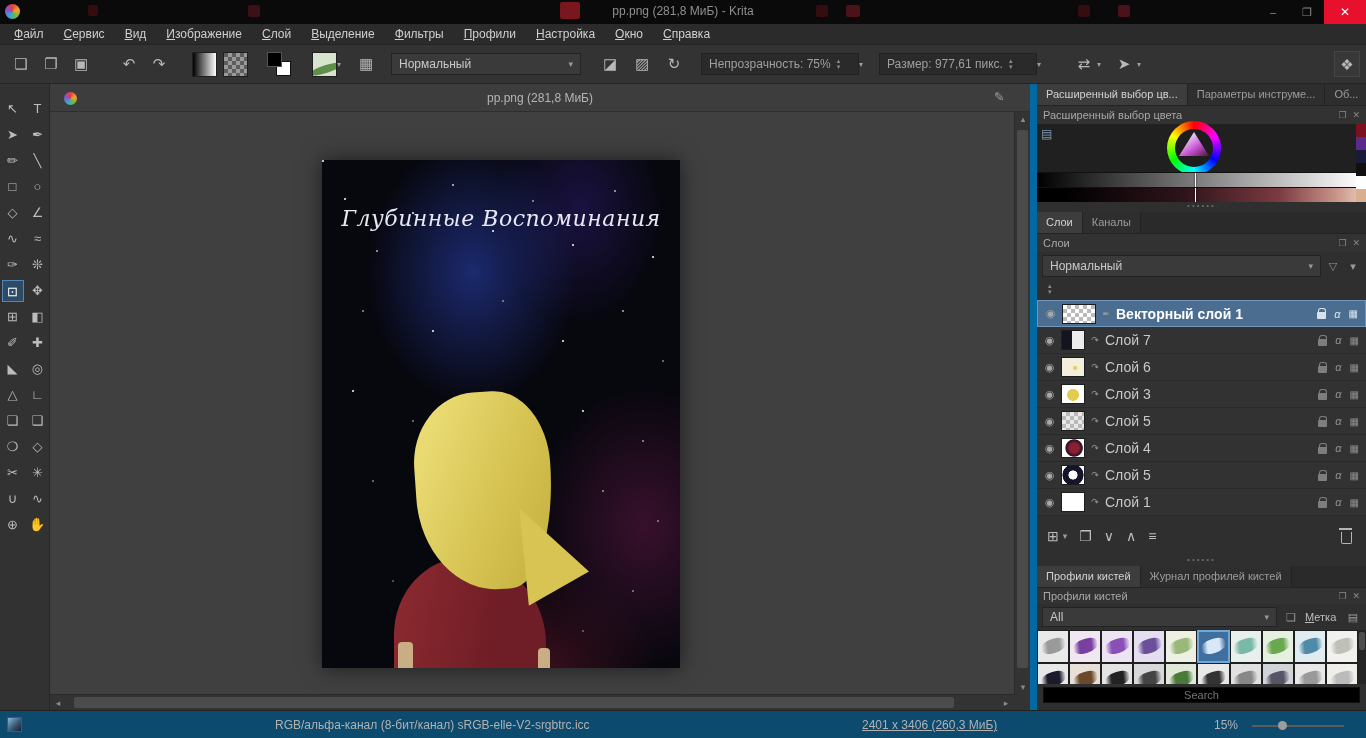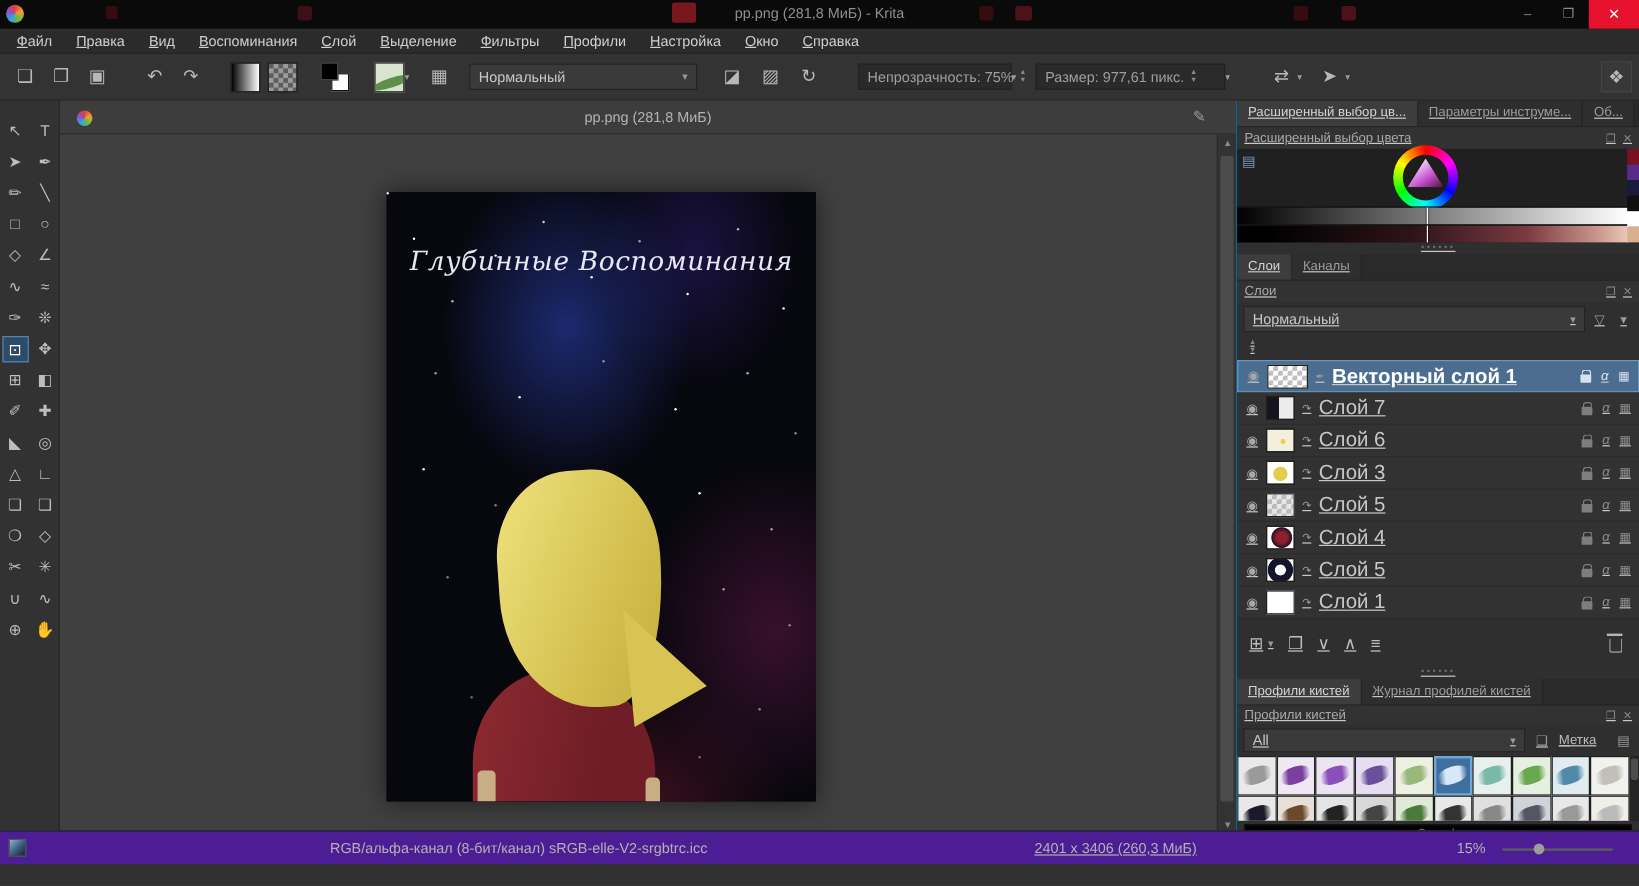--- a/index.html
+++ b/index.html
@@ -86,21 +86,21 @@
   #hscroll { position:absolute; left:0; right:16px; bottom:0; height:16px; background:#333; border-top:1px solid #2a2a2a; display:flex; align-items:center; }
   .sarrow { width:16px; text-align:center; color:#8a8a8a; font-size:9px; flex:none; }
   #htrack { flex:1; position:relative; height:100%; }
   #hthumb { position:absolute; left:8px; right:44px; top:2px; bottom:2px; background:#4b4b4b; border-radius:2px; }
   #vscroll { position:absolute; top:28px; right:0; width:16px; bottom:16px; background:#333; border-left:1px solid #2a2a2a; }
   #vscroll .sarrow { width:16px; position:absolute; left:0; }
   #vthumb { position:absolute; left:2px; right:2px; top:18px; bottom:26px; background:#4b4b4b; border-radius:2px; }
   #scorner { position:absolute; right:0; bottom:0; width:16px; height:16px; background:#333; }
 
   
-  #rightpanel { position:absolute; top:84px; left:1030px; width:336px; height:626px; background:#2f2f2f; border-left:1px solid #0369a1;text-decoration:underline; }
+  #rightpanel { position:absolute; top:84px; left:1030px; width:336px; height:626px; background:#2f2f2f; border-left:7px solid #0369a1; }
   .dtabs { height:22px; display:flex; background:#2a2a2a; border-bottom:1px solid #232323; }
   .dtab { padding:0 9px; line-height:21px; font-size:11px; color:#9c9c9c; background:#2e2e2e; border-right:1px solid #232323; white-space:nowrap; }
   .dtab.active { background:#3d3d3d; color:#d2d2d2; }
   .dheader { height:18px; display:flex; align-items:center; padding:0 6px; font-size:11px; color:#a8a8a8; background:#323232; }
   .dheader .hicons { margin-left:auto; display:flex; gap:6px; color:#8a8a8a; font-size:9px; }
   .dots { height:10px; text-align:center; color:#6a6a6a; font-size:8px; letter-spacing:2px; line-height:8px; background:#2f2f2f; }
 
   #colorarea { position:relative; height:78px; background:#202020; }
   #colorbody { height:48px; position:relative; }
   #palette-mode-icon { position:absolute; left:4px; top:3px; color:#7a9ab8; font-size:12px; }
@@ -130,21 +130,21 @@
     background-image:linear-gradient(45deg,#bbb 25%,transparent 25%,transparent 75%,#bbb 75%),linear-gradient(45deg,#bbb 25%,#fff 25%,#fff 75%,#bbb 75%);
     background-size:8px 8px; background-position:0 0,4px 4px; }
   .thumb.t1 { background:linear-gradient(to right,#14141e 46%,#ececec 46%); }
   .thumb.t2 { background:radial-gradient(circle at 60% 55%, #e8d060 12%, #f4efdd 14%); }
   .thumb.t3 { background:radial-gradient(circle at 50% 55%, #e4cc4e 38%, #fff 42%); }
   .thumb.t4 { background-image:linear-gradient(45deg,#b9b9b9 25%,transparent 25%,transparent 75%,#b9b9b9 75%),linear-gradient(45deg,#b9b9b9 25%,#e8e8e8 25%,#e8e8e8 75%,#b9b9b9 75%); background-size:8px 8px; background-position:0 0,4px 4px; }
   .thumb.t5 { background:radial-gradient(circle at 55% 50%, #8a2030 30%, #2a1026 55%, #fff 60%); }
   .thumb.t6 { background:radial-gradient(circle at 50% 50%, #fff 30%, #14142a 34%, #14142a 72%, #fff 76%); }
   .thumb.t7 { background:#fff; }
   .lbadge { width:12px; text-align:center; color:#9a9a9a; font-size:9px; flex:none; }
-  .lname { flex:1; font-size:17px; color:#c8c8c8; white-space:nowrap; overflow:hidden; }
+  .lname { flex:1; font-size:14px; color:#c8c8c8; white-space:nowrap; overflow:hidden; }
   .layer-row.sel .lname { color:#fff; font-weight:bold; }
   .licons { display:flex; align-items:center; gap:8px; flex:none; margin-right:2px; }
   .alpha { color:#8e8e8e; font-size:11px; font-style:italic; }
   .lgrid { color:#8e8e8e; font-size:10px; }
   .lock { position:relative; width:9px; height:7px; background:#7e7e7e; border-radius:1px; margin-top:4px; }
   .lock::before { content:""; position:absolute; top:-4px; left:1px; width:6px; height:4px; border:1.5px solid #7e7e7e; border-bottom:none; border-radius:3px 3px 0 0; }
   .layer-row.sel .lock, .layer-row.sel .alpha, .layer-row.sel .lgrid { color:#d8e2ec; }
   .layer-row.sel .lock { background:#d8e2ec; } .layer-row.sel .lock::before { border-color:#d8e2ec; }
 
   #layeractions { height:40px; display:flex; align-items:center; gap:12px; padding:0 10px; background:#2f2f2f; }
@@ -169,21 +169,21 @@
   .c10{--bg:#f1f1ee;--st:#c0c0b8}.c11{--bg:#e8e8e8;--st:#1a1a2a}.c12{--bg:#e8e0d8;--st:#6a4a2a}
   .c13{--bg:#e4e4e4;--st:#222}.c14{--bg:#d8d8d8;--st:#444}.c15{--bg:#e0e8d8;--st:#4a7a3a}
   .c16{--bg:#e8e8e8;--st:#333}.c17{--bg:#e0e0e0;--st:#888}.c18{--bg:#d0d4d8;--st:#556}
   .c19{--bg:#e8e8e8;--st:#999}.c20{--bg:#f0eee8;--st:#bbb}
   #bgridscroll { position:absolute; right:0; top:0; width:8px; height:54px; background:#242424; }
   #bgridthumb { position:absolute; left:1px; right:1px; top:2px; height:18px; background:#4d4d4d; border-radius:2px; }
   #searchrow { height:22px; padding:3px 6px; background:#2f2f2f; }
   #searchrow input { width:100%; height:16px; background:#000000; border:1px solid #101010; color:#8a8a8a; font-size:11px; padding:0 18px; font-family:"Liberation Sans",sans-serif;text-align:center; }
 
   
-  #statusbar { position:absolute; bottom:18px; left:0; width:1366px; height:28px; background:#4c1d95; border-top:1px solid #222; }
+  #statusbar { position:absolute; bottom:0; left:0; width:1366px; height:28px; background:#0c4a6e; border-top:1px solid #222; }
   #sb-icon { position:absolute; left:7px; top:6px; width:15px; height:15px; border:1px solid #555;
     background:linear-gradient(135deg,#8ab6d8 0%,#3a5a78 55%,#16202c 100%); }
   #sb-colorinfo { position:absolute; left:275px; top:7px; color:#b2b2b2; font-size:12px; }
   #sb-sizeinfo { position:absolute; left:862px; top:7px; color:#b2b2b2; font-size:12px; text-decoration:underline; }
   #sb-zoom { position:absolute; right:128px; top:7px; color:#b2b2b2; font-size:12px; }
   #zslider { position:absolute; right:22px; top:14px; width:92px; height:2px; background:#5c5c5c; }
   #zhandle { position:absolute; left:26px; top:-4px; width:9px; height:9px; border-radius:50%; background:#9c9c9c; }
 </style>
 </head>
 <body>
@@ -200,23 +200,23 @@
   <div id="win-title">pp.png (281,8 МиБ) - Krita</div>
   <div id="win-buttons">
     <div class="win-btn">–</div>
     <div class="win-btn">❐</div>
     <div class="win-btn close">✕</div>
   </div>
 </div>
 
 <div id="menubar">
   <span class="menu-item">Файл</span>
-  <span class="menu-item">Правка</span>
+  <span class="menu-item">Сервис</span>
   <span class="menu-item">Вид</span>
-  <span class="menu-item">Воспоминания</span>
+  <span class="menu-item">Изображение</span>
   <span class="menu-item">Слой</span>
   <span class="menu-item">Выделение</span>
   <span class="menu-item">Фильтры</span>
   <span class="menu-item">Профили</span>
   <span class="menu-item">Настройка</span>
   <span class="menu-item">Окно</span>
   <span class="menu-item">Справка</span>
 </div>
 
 <div id="toolbar">
@@ -234,21 +234,21 @@
   <div class="well" id="brush-well" style="margin-left:20px"></div>
   <span class="mini-arrow">▾</span>
   <span class="tbtn" style="margin-left:8px">▦</span>
   <div class="combo" style="margin-left:12px;width:190px">
     <span>Нормальный</span>
     <span class="arr">▾</span>
   </div>
   <span class="tbtn" style="margin-left:16px">◪</span>
   <span class="tbtn" style="margin-left:6px">▨</span>
   <span class="tbtn" style="margin-left:6px">↻</span>
-  <div class="spinfield" style="margin-left:28px;width:128px">
+  <div class="spinfield" style="margin-left:14px;width:158px">
     <span>Непрозрачность:</span>&nbsp;
     <span>75%</span>
     <span class="spincol">
       <span>▴</span>
       <span>▾</span>
     </span>
   </div>
   <span class="mini-arrow">▾</span>
   <div class="spinfield" style="margin-left:12px;width:158px">
     <span>Размер:</span>&nbsp;

